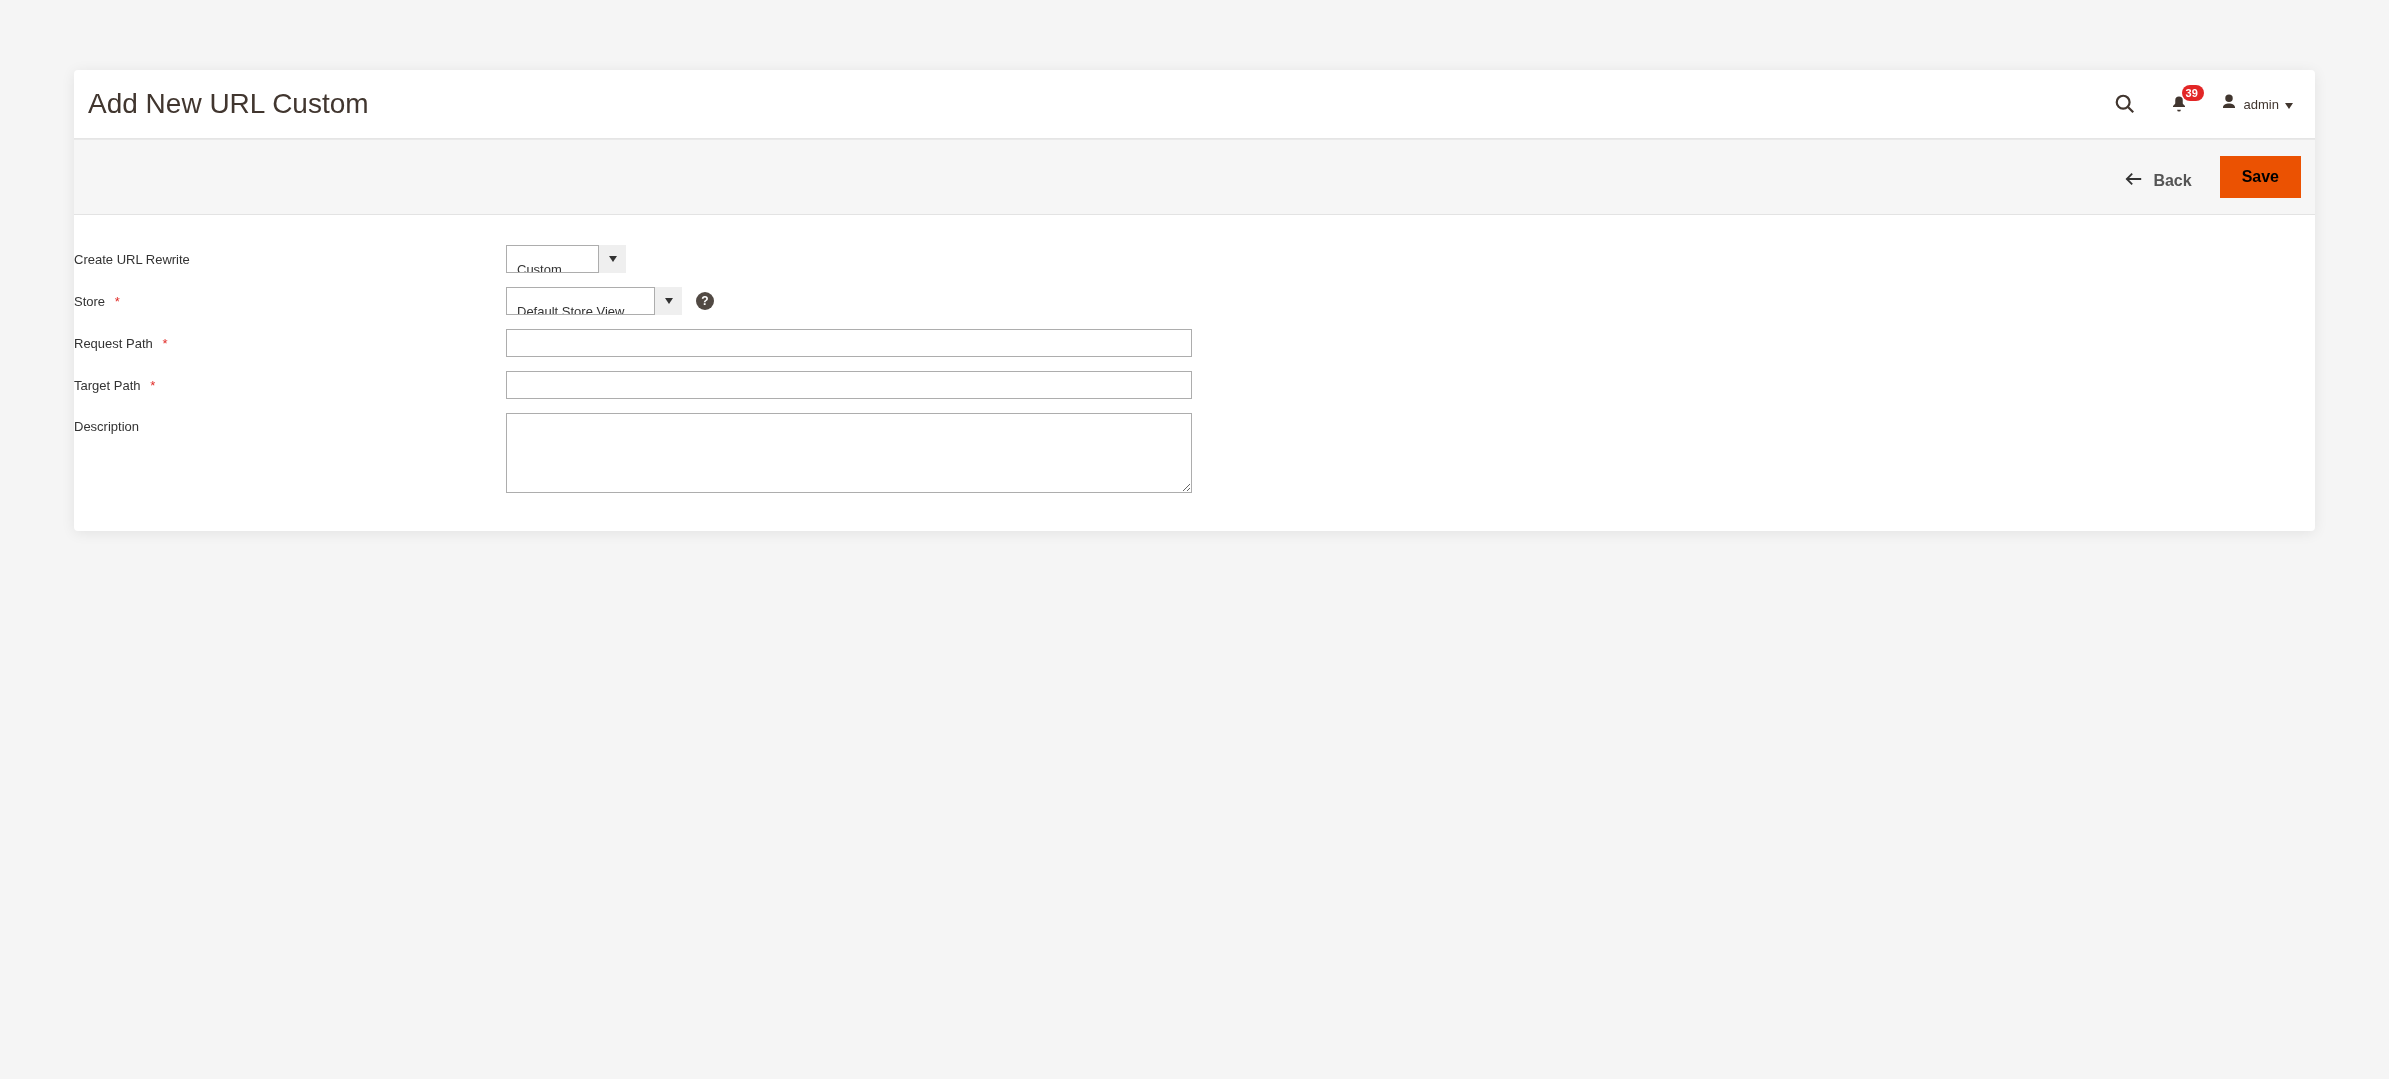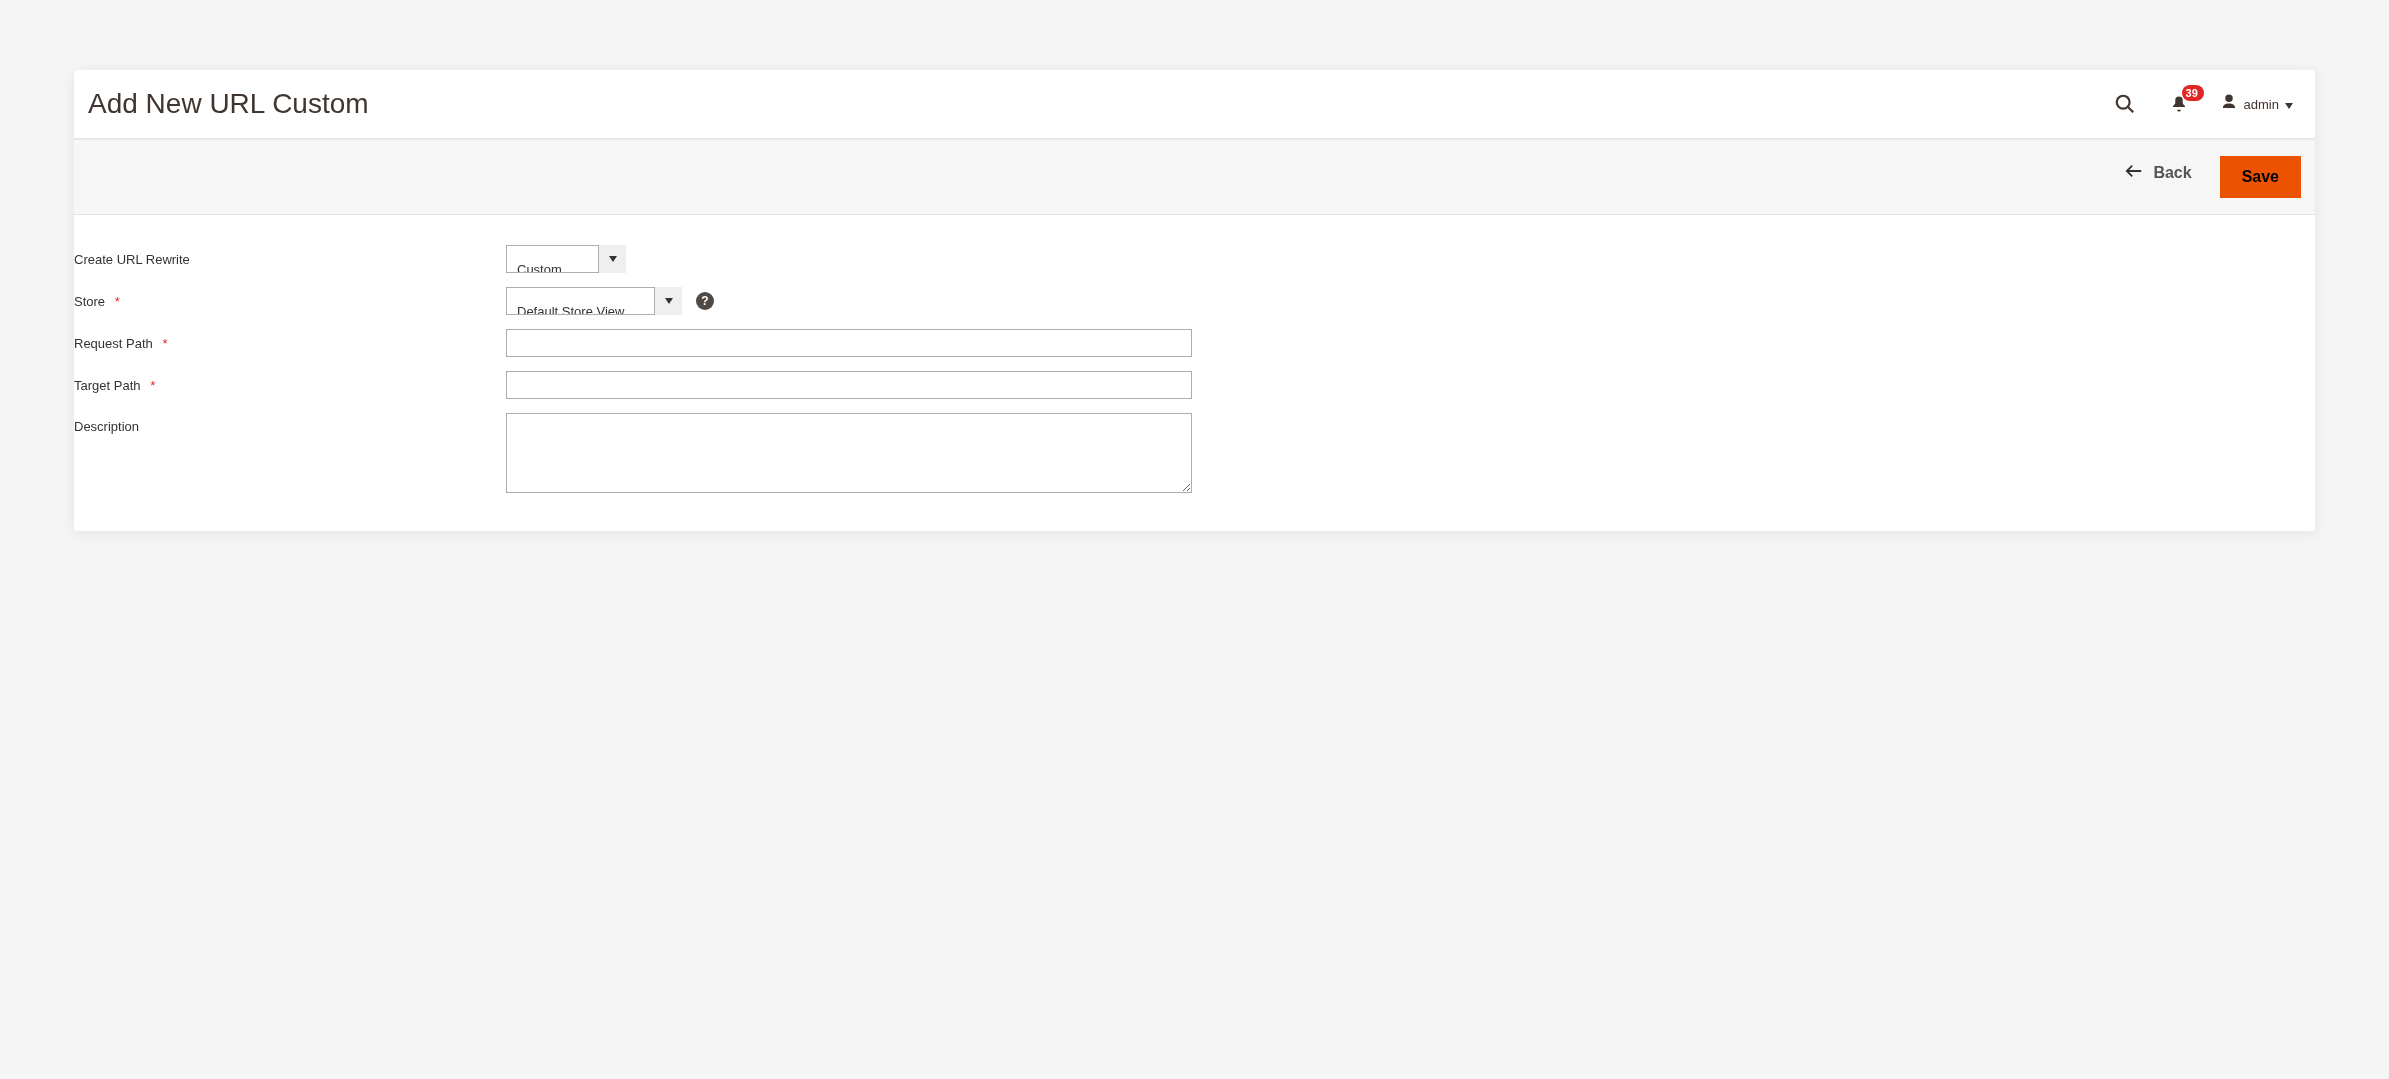--- a/index.html
+++ b/index.html
@@ -80,21 +80,21 @@
   }
   .user-name { font-size: 13px; }
 
   
   .action-bar {
     background: #f6f6f6;
     border-top: 1px solid #e9e9e9;
     border-bottom: 1px solid #e3e3e3;
     display: flex;
     justify-content: flex-end;
-    align-items: flex-start;
+    align-items: flex-end;
     padding: 16px 14px;
     gap: 18px;
   }
   .back-btn {
     display: inline-flex;
     align-items: center;
     gap: 10px;
     font-size: 16px;
     color: #555;
     background: transparent;

